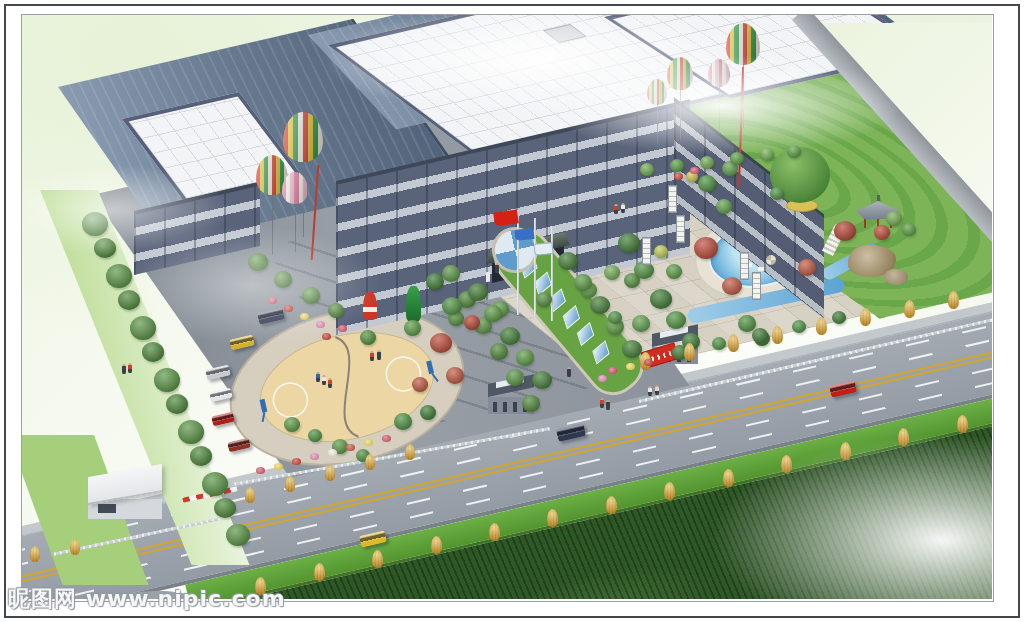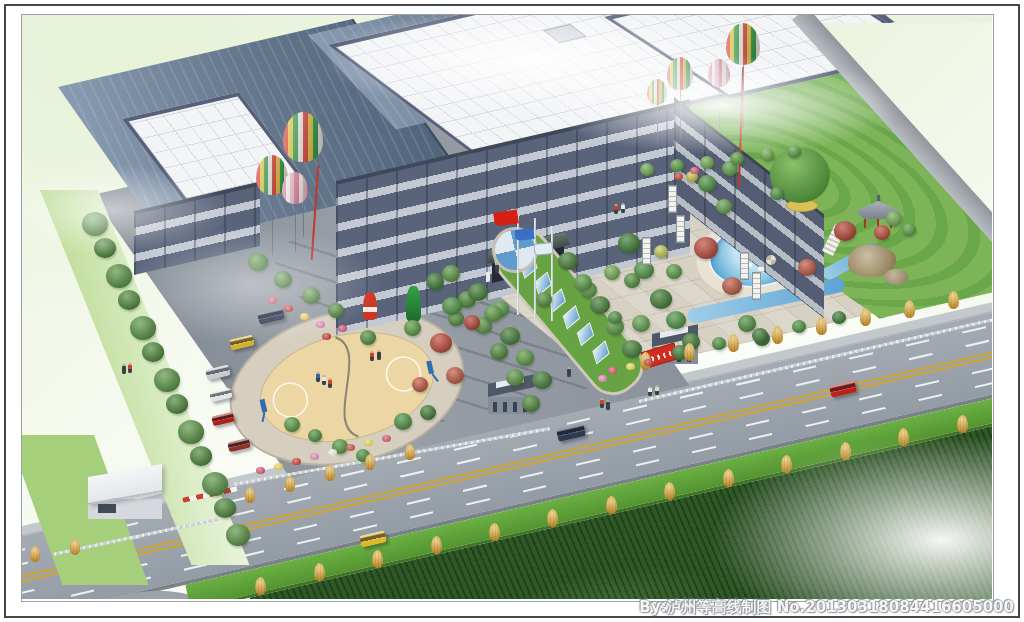--- a/index.html
+++ b/index.html
@@ -406,14 +406,14 @@
       <div class="pylon" style="left: 646px; top: 170px;"></div>
       <div class="pylon" style="left: 654px; top: 200px;"></div>
       <div class="pylon" style="left: 718px; top: 237px;"></div>
       <div class="pylon" style="left: 730px; top: 257px;"></div>
       <div class="pylon" style="left: 620px; top: 222px;"></div>
     </div>
 
   <div id="outer-border"></div>
   <div id="inner-frame"></div>
 
-  <div class="wm" id="watermark-credit">By:泸州等高线制图 No.20130318084416605000</div>
+  <div class="wm" id="watermark-site">昵图网 www.nipic.com</div>
 </div>
 
 </body></html>

